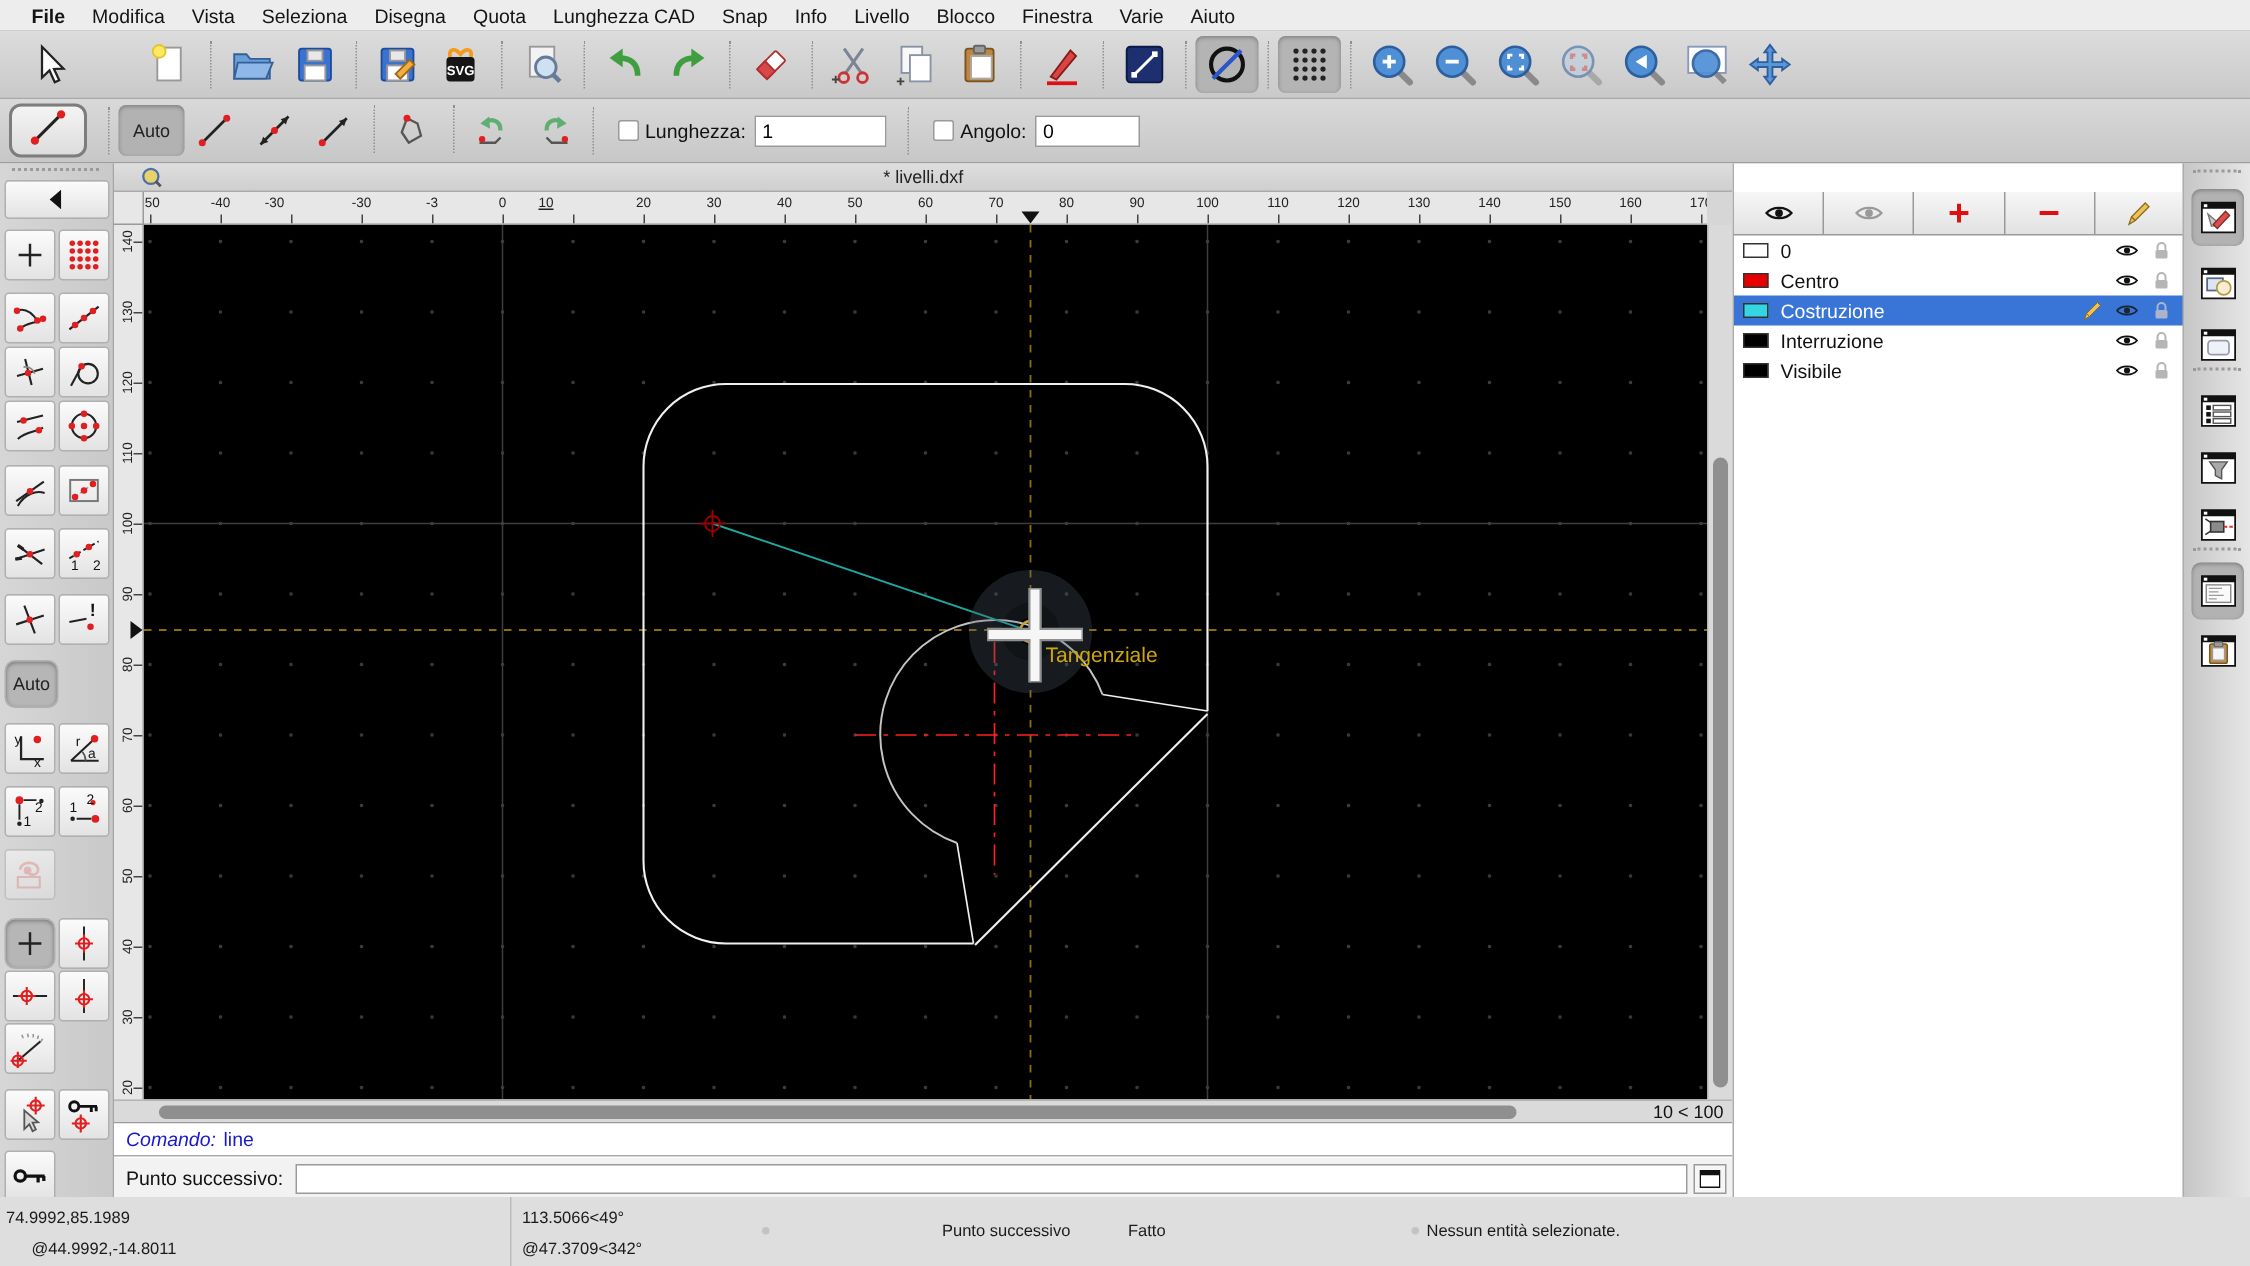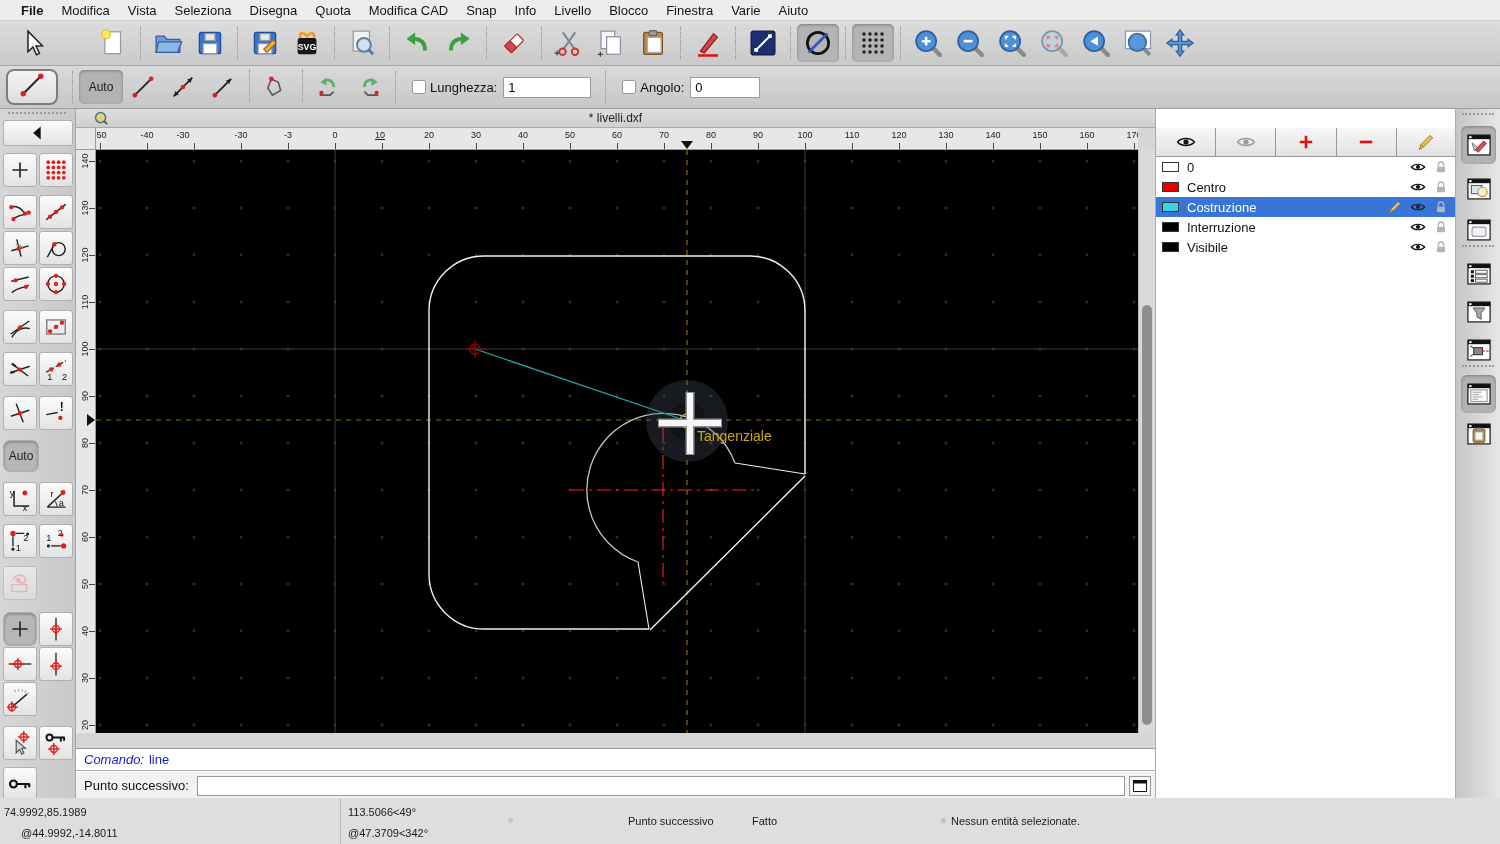--- a/index.html
+++ b/index.html
@@ -109,21 +109,21 @@
 </head>
 <body>
 
 <div id="menubar" class="abs">
     <div class="menu-item">File</div>
     <div class="menu-item">Modifica</div>
     <div class="menu-item">Vista</div>
     <div class="menu-item">Seleziona</div>
     <div class="menu-item">Disegna</div>
     <div class="menu-item">Quota</div>
-    <div class="menu-item">Modifica CAD</div>
+    <div class="menu-item">Lunghezza CAD</div>
     <div class="menu-item">Snap</div>
     <div class="menu-item">Info</div>
     <div class="menu-item">Livello</div>
     <div class="menu-item">Blocco</div>
     <div class="menu-item">Finestra</div>
     <div class="menu-item">Varie</div>
     <div class="menu-item">Aiuto</div>
   </div>
 <div id="toolbar-main" class="abs">
     <div class="tbtn">
@@ -775,21 +775,21 @@
       <div class="hlab" style="left: 51px;">-40</div>
       <div class="htick" style="left: 98px;"></div>
       <div class="hlab" style="left: 87px;">-30</div>
       <div class="htick" style="left: 145px;"></div>
       <div class="hlab" style="left: 145px;">-30</div>
       <div class="htick" style="left: 192px;"></div>
       <div class="hlab" style="left: 192px;">-3</div>
       <div class="htick" style="left: 239px;"></div>
       <div class="hlab" style="left: 239px;">0</div>
       <div class="htick" style="left: 286px;"></div>
-      <div class="hlab" style="left: 284px; text-decoration: underline;">10</div>
+      <div class="hlab" style="left: 268px; text-decoration: underline;">10</div>
       <div class="htick" style="left: 333px;"></div>
       <div class="hlab" style="left: 333px;">20</div>
       <div class="htick" style="left: 380px;"></div>
       <div class="hlab" style="left: 380px;">30</div>
       <div class="htick" style="left: 427px;"></div>
       <div class="hlab" style="left: 427px;">40</div>
       <div class="htick" style="left: 474px;"></div>
       <div class="hlab" style="left: 474px;">50</div>
       <div class="htick" style="left: 521px;"></div>
       <div class="hlab" style="left: 521px;">60</div>
@@ -886,20 +886,26 @@
         <line x1="563" y1="273" x2="625" y2="273" stroke="#f6f6f6" stroke-width="6"></line>
         <line x1="594" y1="243" x2="594" y2="304" stroke="#f6f6f6" stroke-width="6"></line>
       </g>
       <text x="601" y="291" font-size="14" fill="#cfa60a" font-family="Liberation Sans, DejaVu Sans, sans-serif">Tangenziale</text>
     </svg>
   </div>
 
   <div id="vscroll">
       <div class="thumb"></div>
     </div>
+  <div id="hscroll-row">
+    <div class="track">
+        <div class="thumb"></div>
+      </div>
+    <div id="grid-status">10 &lt; 100</div>
+  </div>
 </div>
 
 <div id="command-dock" class="abs">
   <div id="cmd-history">
     <span class="cmd-label">Comando:</span><span>line</span>
   </div>
   <div id="cmd-prompt">
     <span class="plabel">Punto successivo:</span>
     <input value="" style="">
     <div class="winbtn">

